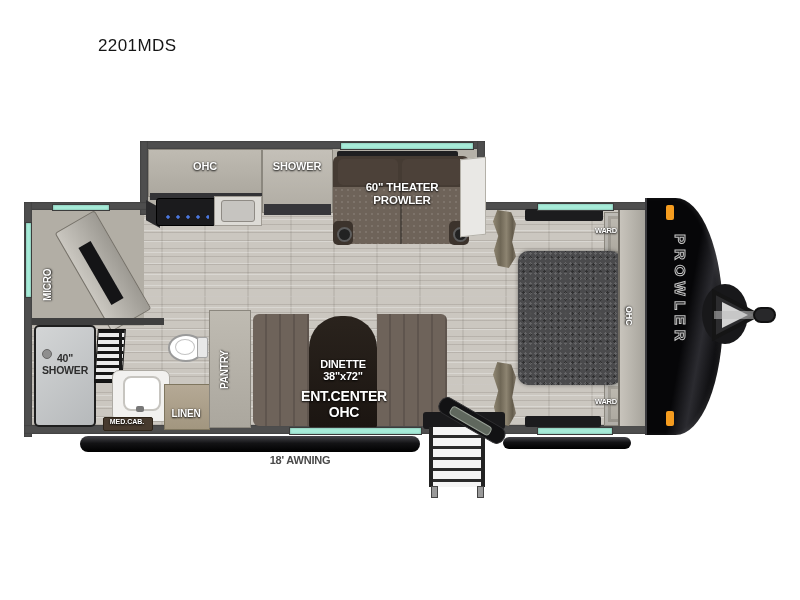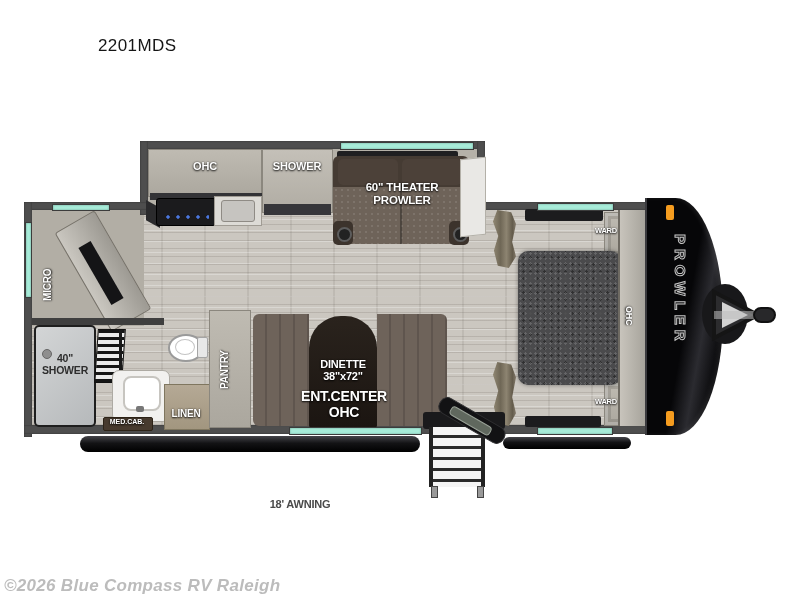--- a/index.html
+++ b/index.html
@@ -149,17 +149,16 @@
   <div class="abs" style="left:423px;top:412px;width:82px;height:17px;background:#1a1a1c;border-radius:3px;"></div>
   <div class="abs" style="left:429px;top:427px;width:56px;height:60px;border-left:4px solid #222;border-right:4px solid #222;box-sizing:border-box;background:repeating-linear-gradient(180deg,#f4f4f4 0 8px,#2a2a2a 8px 11px);"></div>
   <div class="abs" style="left:431px;top:486px;width:5px;height:10px;background:#999;border:1px solid #444;"></div>
   <div class="abs" style="left:477px;top:486px;width:5px;height:10px;background:#999;border:1px solid #444;"></div>
   <div class="abs" style="left:430px;top:430px;width:72px;height:16px;background:#121214;border:1px solid #2e2e30;border-radius:8px;transform:rotate(30deg);transform-origin:100% 50%;">
     <div class="abs" style="left:12px;top:4px;width:44px;height:8px;background:#60685e;border:1px solid #98a096;border-radius:4px;"></div>
   </div>
 
   <div class="awn" style="left:80px;top:436px;width:340px;height:16px;"></div>
   <div class="awn" style="left:503px;top:437px;width:128px;height:12px;"></div>
-  <div class="abs" style="left:240px;top:454px;width:120px;text-align:center;font-size:11px;font-weight:700;color:#4a4a4a;letter-spacing:-.2px;margin-top:44px;">18' AWNING</div>
+  <div class="abs" style="left:240px;top:454px;width:120px;text-align:center;font-size:11px;font-weight:700;color:#4a4a4a;letter-spacing:-.2px;">18' AWNING</div>
 
-  <div class="abs" style="left:4px;top:576px;font-size:17px;font-weight:700;font-style:italic;color:#bcbcbc;letter-spacing:.3px;">©2026 Blue Compass RV Raleigh</div>
 
 </div>
 
 </body></html>

